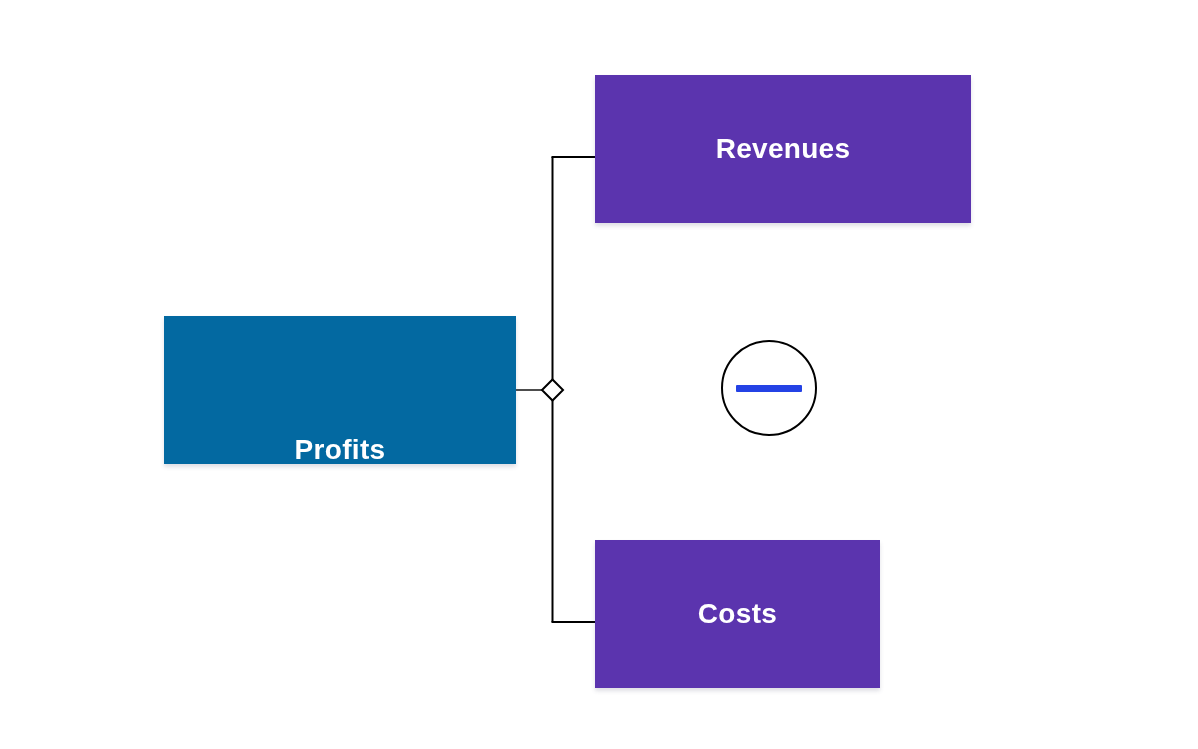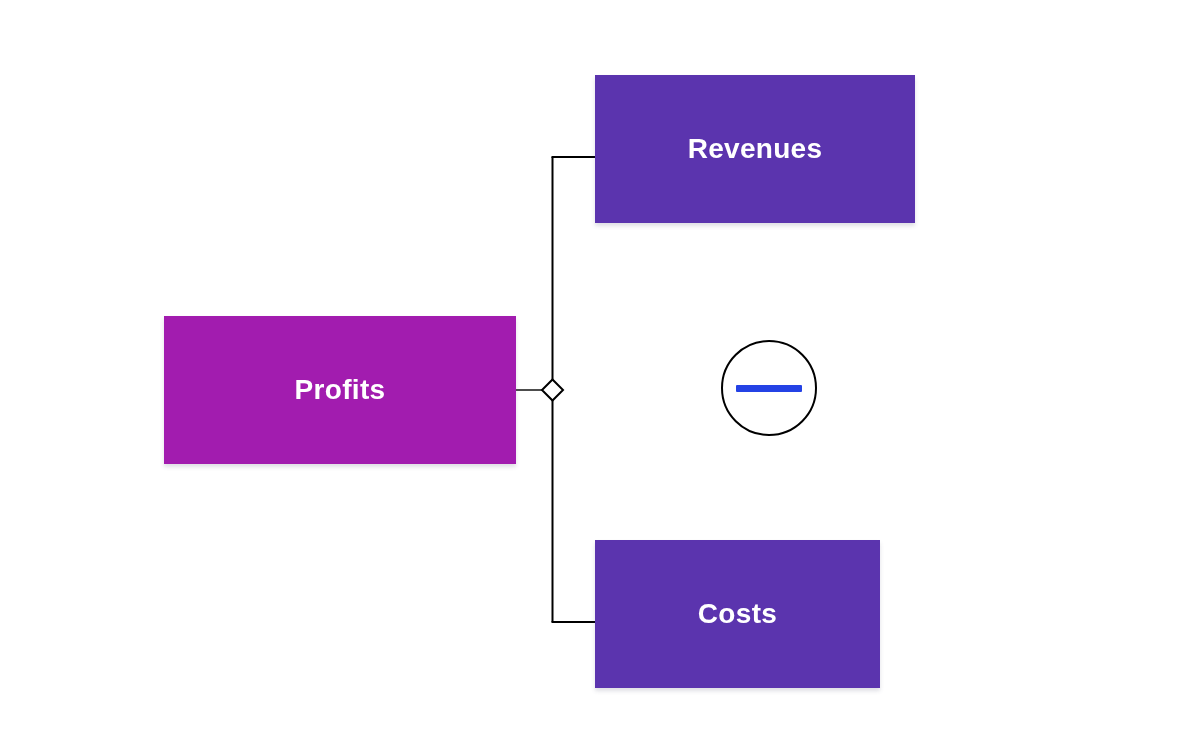--- a/index.html
+++ b/index.html
@@ -51,21 +51,21 @@
   }
   .node-profits {
     left: 164px;
     top: 316px;
     width: 352px;
     height: 148px;
   }
   .node-revenues {
     left: 595px;
     top: 75px;
-    width: 320px;
+    width: 376px;
     height: 148px;
   }
   .node-costs {
     left: 595px;
     top: 540px;
     width: 285px;
     height: 148px;
   }
   .operator-circle {
     position: absolute;
@@ -99,21 +99,21 @@
 
     <line x1="552.5" y1="157" x2="552.5" y2="622"></line>
 
     <line x1="551.5" y1="157" x2="595" y2="157"></line>
 
     <line x1="551.5" y1="622" x2="595" y2="622"></line>
 
     <path class="diamond" d="M 552.5 379.5 L 563 390 L 552.5 400.5 L 542 390 Z"></path>
   </svg>
 
-  <div class="node node-profits" style="background-color: #a21caf;">
+  <div class="node node-profits" style="background-color: #0369a1; align-items: flex-end;">
     <span class="node-label">Profits</span>
   </div>
 
   <div class="node node-revenues" style="background-color: rgb(91, 52, 174);">
     <span class="node-label">Revenues</span>
   </div>
 
   <div class="node node-costs" style="background-color: rgb(91, 52, 174);">
     <span class="node-label">Costs</span>
   </div>

